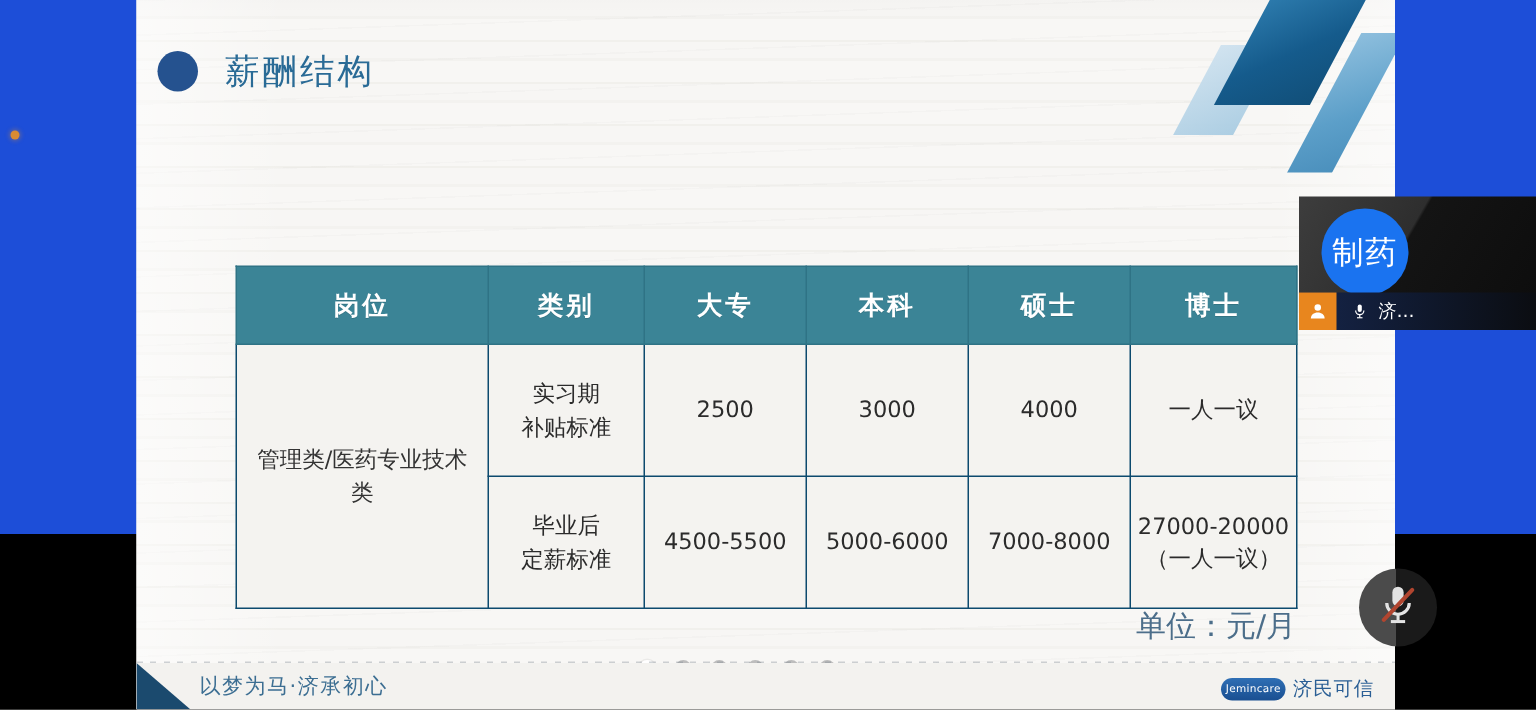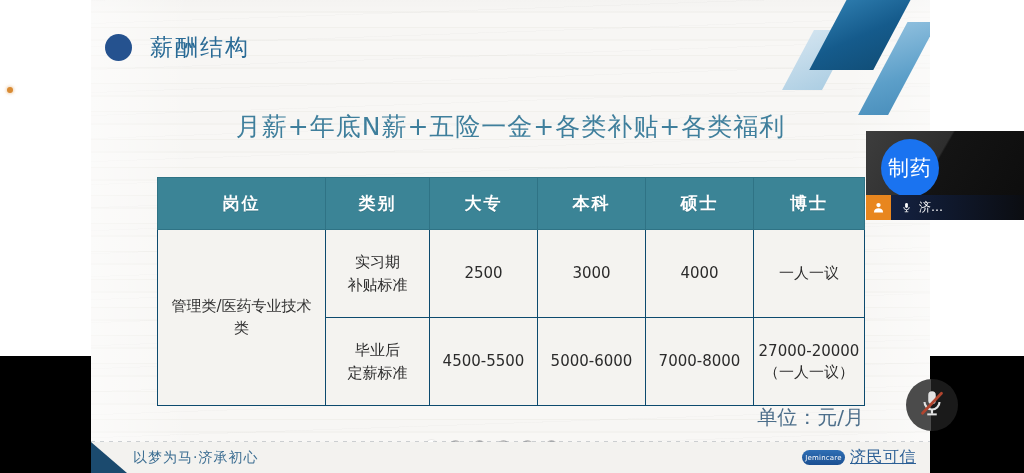--- a/index.html
+++ b/index.html
@@ -12,21 +12,21 @@
     height: 473px;
     overflow: hidden;
     font-family: "DejaVu Sans", "Liberation Sans", sans-serif;
     position: relative;
   }
   #app {
     position: absolute;
     left: 0; top: 0;
     width: 1024px;
     height: 356px;
-    background: #ffffff;
+    background: #1d4ed8;
   }
 
   
   .gutter-dot {
     position: absolute;
     left: 7px;
     top: 87px;
     width: 6px;
     height: 6px;
     border-radius: 50%;
@@ -255,24 +255,23 @@
     border-radius: 999px;
     background: linear-gradient(180deg, #2f6fb5 0%, #1a4f91 100%);
     color: #fff;
     font-size: 7px;
     letter-spacing: .2px;
     display: flex;
     align-items: center;
     justify-content: center;
   }
   .brand-cn {
-    font-size: 16px;
+    font-size: 13px;
     color: #2b5f95;
     letter-spacing: .5px;
-    text-decoration: underline;
   }
 
   
   .video-tile {
     position: absolute;
     left: 866px;
     top: 131px;
     width: 158px;
     height: 89px;
     background: linear-gradient(120deg, #3d3d3d 0%, #2e2e2e 38%, #141414 39%, #0b0b0b 100%);
@@ -357,21 +356,20 @@
       <div class="slash s3"></div>
       <div class="slash s1"></div>
       <div class="slash s2"></div>
     </div>
 
     <div class="title-row">
       <div class="title-bullet"></div>
       <div class="title-text">薪酬结构</div>
     </div>
 
-    <div class="subtitle">月薪+年底N薪+五险一金+各类补贴+各类福利</div>
 
     <table class="pay-table">
       <colgroup>
         <col class="col-post">
         <col class="col-cat">
         <col class="col-num">
         <col class="col-num">
         <col class="col-num">
         <col class="col-last">
       </colgroup>

